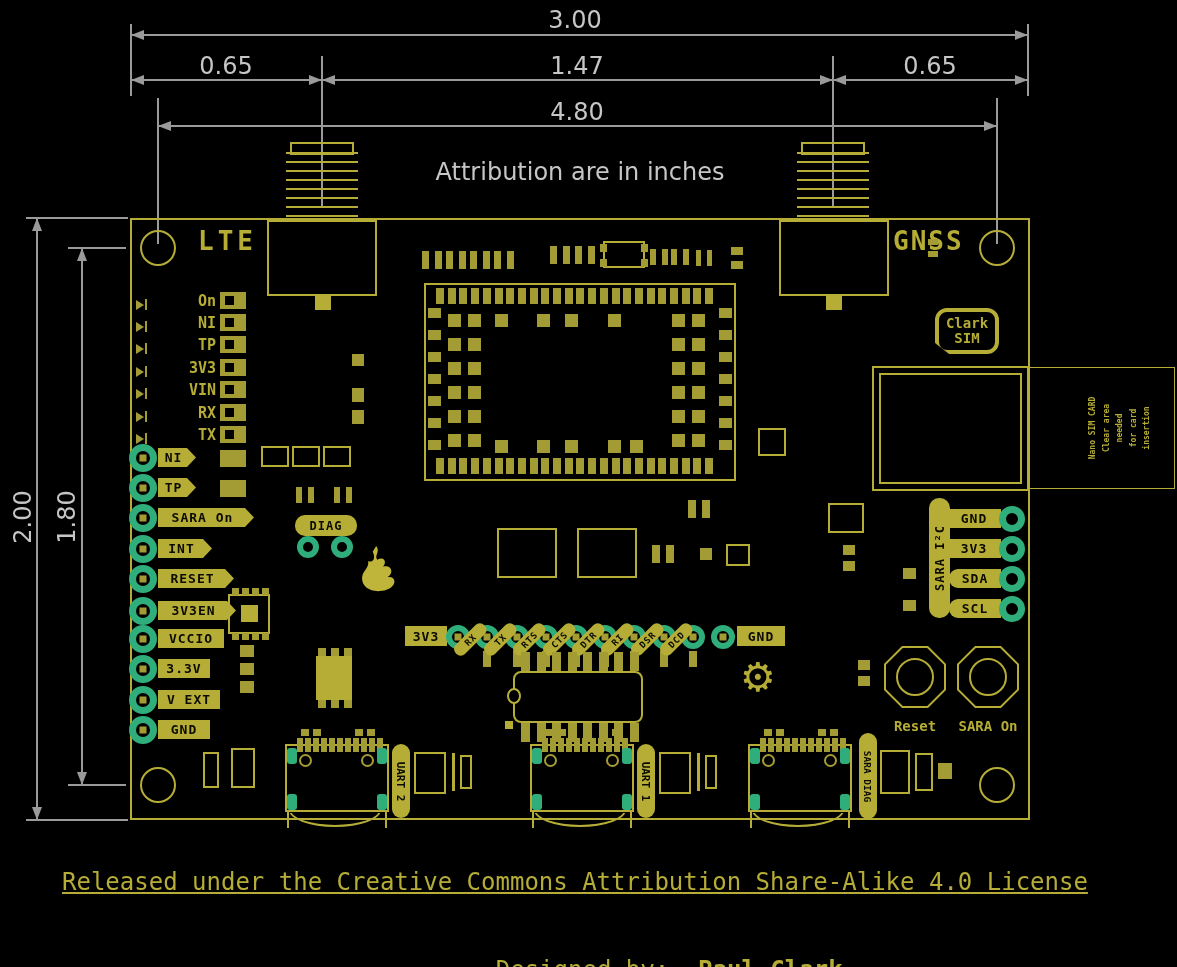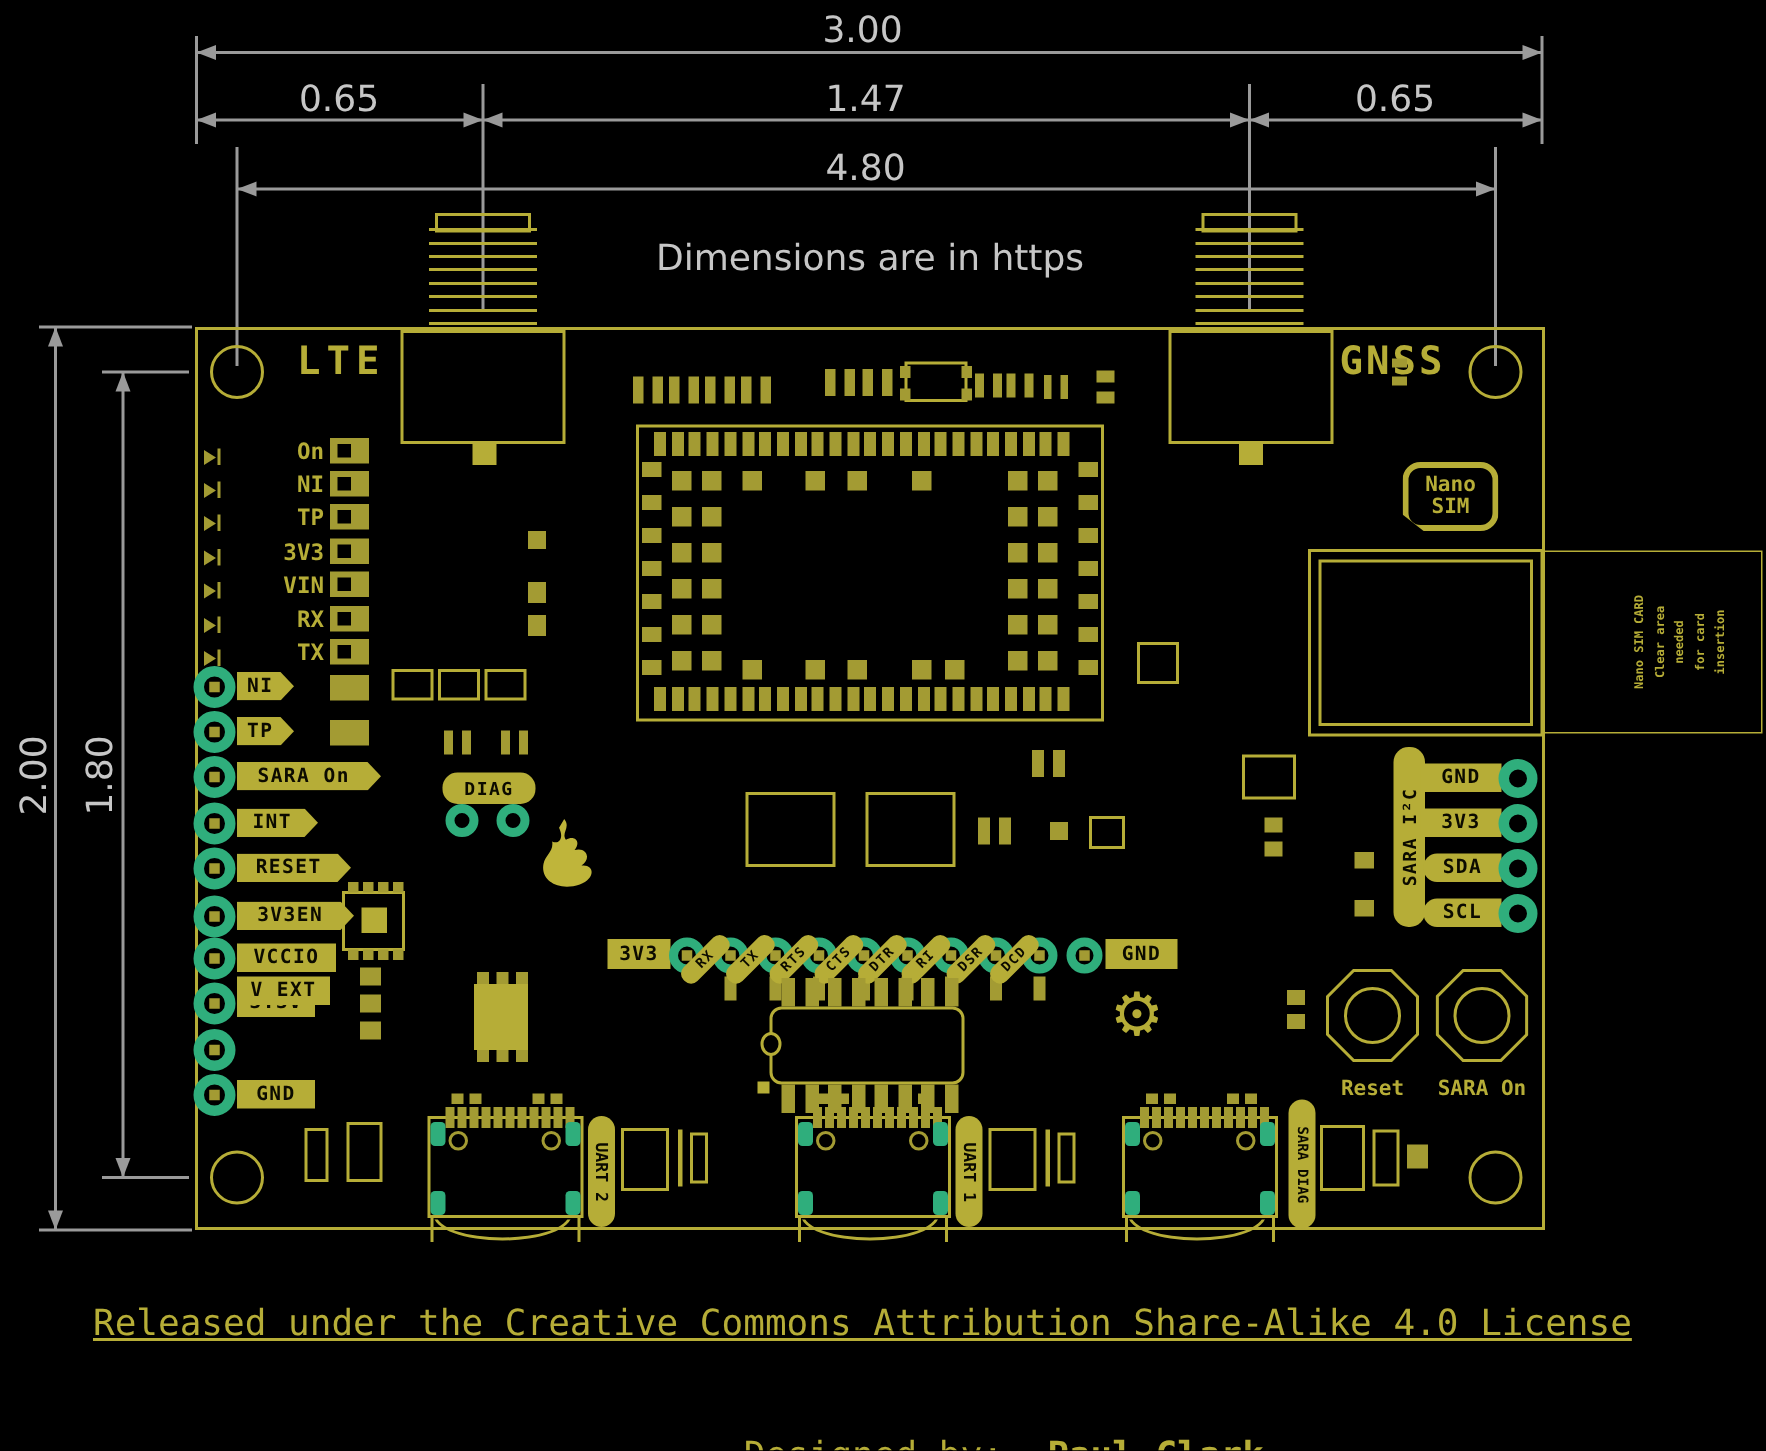--- a/index.html
+++ b/index.html
@@ -60,21 +60,21 @@
   <div class="abs al" style="left:322px;top:75px;"></div>
   <div class="abs ar" style="left:820px;top:75px;"></div>
   <div class="abs al" style="left:833px;top:75px;"></div>
   <div class="abs ar" style="left:1015px;top:75px;"></div>
 
   <div class="abs dimtxt" style="left:517px;top:98px;width:120px;">4.80</div>
   <div class="abs hl" style="left:158px;top:125px;width:839px;"></div>
   <div class="abs al" style="left:158px;top:121px;"></div>
   <div class="abs ar" style="left:984px;top:121px;"></div>
 
-  <div class="abs dimtxt" style="left:380px;top:158px;width:400px;">Dimensions are in https</div>
+  <div class="abs dimtxt" style="left:380px;top:158px;width:400px;">Attribution are in inches</div>
 
   <div class="abs vl" style="left:130px;top:24px;height:72px;"></div>
   <div class="abs vl" style="left:1027px;top:24px;height:72px;"></div>
   <div class="abs vl" style="left:157px;top:98px;height:146px;"></div>
   <div class="abs vl" style="left:996px;top:98px;height:146px;"></div>
   <div class="abs vl" style="left:321px;top:56px;height:150px;"></div>
   <div class="abs vl" style="left:832px;top:56px;height:150px;"></div>
 
   <div class="abs vdim dimtxt" style="left:8px;top:482px;width:30px;height:70px;">
       <span>2.00</span>
@@ -151,21 +151,21 @@
   <div class="abs olabel pointed" style="left:158px;top:539px;width:54px;height:19px;">INT</div>
   <div class="abs ring sq" style="left:129px;top:565px;width:28px;height:28px;"></div>
   <div class="abs olabel pointed" style="left:158px;top:569px;width:76px;height:19px;">RESET</div>
   <div class="abs ring sq" style="left:129px;top:597px;width:28px;height:28px;"></div>
   <div class="abs olabel pointed" style="left:158px;top:601px;width:78px;height:19px;">3V3EN</div>
   <div class="abs ring sq" style="left:129px;top:625px;width:28px;height:28px;"></div>
   <div class="abs olabel" style="left:158px;top:629px;width:66px;height:19px;">VCCIO</div>
   <div class="abs ring sq" style="left:129px;top:655px;width:28px;height:28px;"></div>
   <div class="abs olabel" style="left:158px;top:659px;width:52px;height:19px;">3.3V</div>
   <div class="abs ring sq" style="left:129px;top:686px;width:28px;height:28px;"></div>
-  <div class="abs olabel" style="left:158px;top:651px;width:62px;height:19px;">V EXT</div>
+  <div class="abs olabel" style="left:158px;top:690px;width:62px;height:19px;">V EXT</div>
   <div class="abs ring sq" style="left:129px;top:716px;width:28px;height:28px;"></div>
   <div class="abs olabel" style="left:158px;top:720px;width:52px;height:19px;">GND</div>
 
   <div class="abs olabel" style="left:295px;top:515px;width:62px;height:21px;border-radius:10px;font-size:12px;">DIAG</div>
   <div class="abs ring" style="left:297px;top:536px;width:22px;height:22px;border-width:6px;"></div>
   <div class="abs ring" style="left:331px;top:536px;width:22px;height:22px;border-width:6px;"></div>
 
   <svg class="abs" style="left:352px;top:546px;" width="46" height="46" viewBox="0 0 40 40">
     <path fill="#bfb53a" d="M21 0 C25 5 19 8 22 12 C27 9 31 13 27 18 C34 16 37 23 31 27 C39 26 39 35 30 38 C18 42 7 36 9 26 C10 21 15 19 14 13 C18 15 21 11 18 5 Z"></path>
   </svg>
@@ -306,21 +306,21 @@
   <div class="abs olabel" style="left:947px;top:509px;width:54px;height:19px;">GND</div>
   <div class="abs ring" style="left:999px;top:506px;width:26px;height:26px;"></div>
   <div class="abs olabel" style="left:947px;top:539px;width:54px;height:19px;">3V3</div>
   <div class="abs ring" style="left:999px;top:536px;width:26px;height:26px;"></div>
   <div class="abs olabel" style="left:949px;top:569px;width:52px;height:19px;border-radius:9px 0 0 9px;">SDA</div>
   <div class="abs ring" style="left:999px;top:566px;width:26px;height:26px;"></div>
   <div class="abs olabel" style="left:949px;top:599px;width:52px;height:19px;border-radius:9px 0 0 9px;">SCL</div>
   <div class="abs ring" style="left:999px;top:596px;width:26px;height:26px;"></div>
 
   <div class="abs" style="left:935px;top:308px;width:64px;height:46px;border:4px solid var(--y);border-radius:12px;clip-path:polygon(0 0,100% 0,100% 100%,22% 100%,0 76%);display:flex;flex-direction:column;align-items:center;justify-content:center;">
-    <span class="silk" style="font-size:14px;line-height:1.05;">Nano</span>
+    <span class="silk" style="font-size:14px;line-height:1.05;">Clark</span>
     <span class="silk" style="font-size:14px;line-height:1.05;">SIM</span>
   </div>
   <div class="abs oline" style="left:872px;top:366px;width:157px;height:125px;"></div>
   <div class="abs" style="left:879px;top:373px;width:143px;height:111px;border:2px solid var(--y);"></div>
   <div class="abs" style="left:1029px;top:367px;width:146px;height:122px;border:1px solid var(--y);"></div>
   <div class="abs" style="left:1082px;top:370px;width:76px;height:116px;display:flex;align-items:center;justify-content:center;">
     <div style="transform:rotate(-90deg);width:116px;text-align:center;color:var(--y);font-size:8px;line-height:1.7;font-weight:bold;">
       <div>Nano SIM CARD</div>
       <div>Clear area needed</div>
       <div>for card insertion</div>

